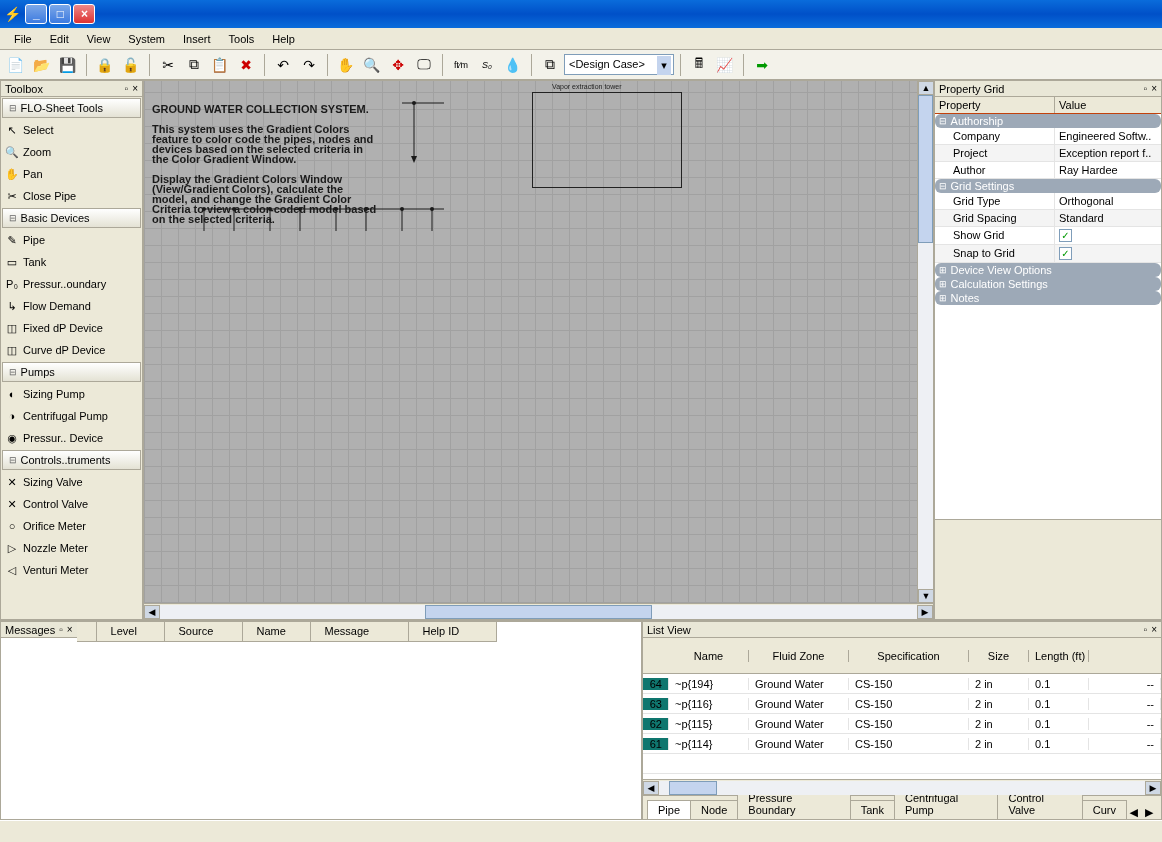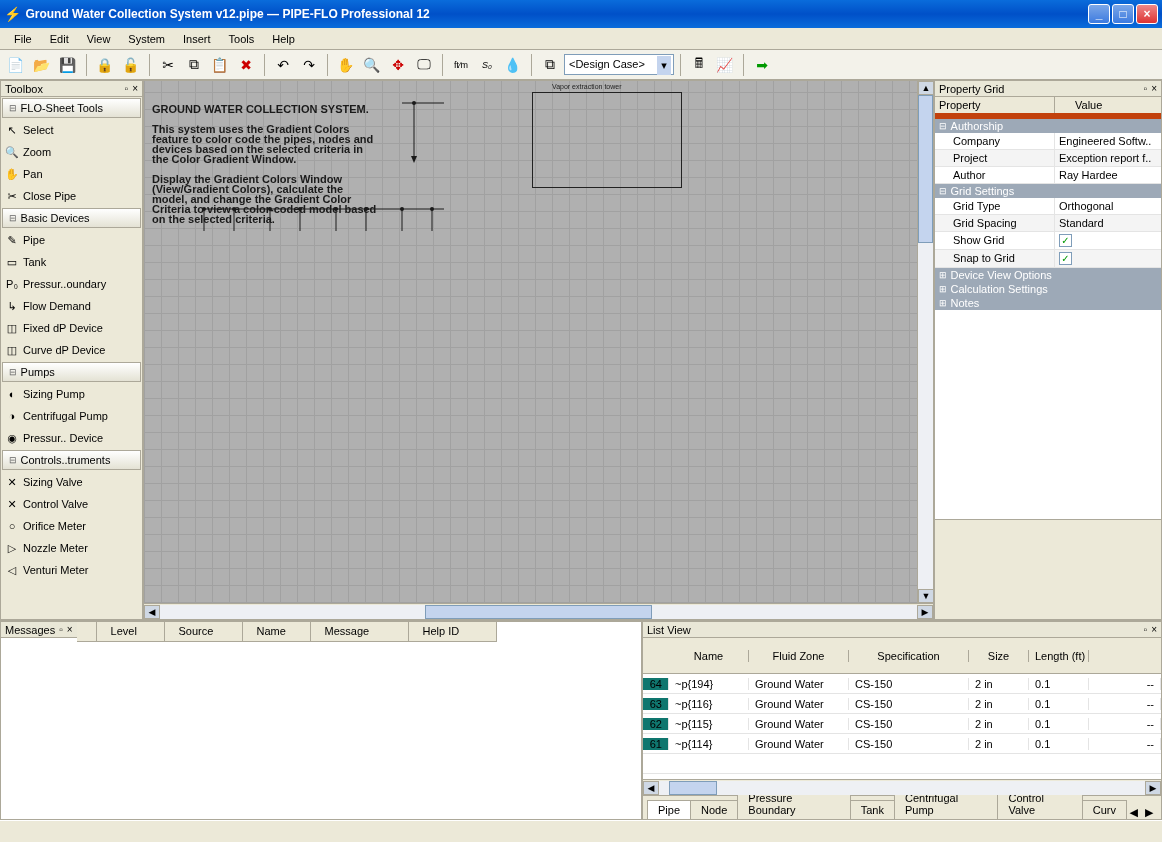--- a/index.html
+++ b/index.html
@@ -37,23 +37,23 @@
 .schema .pump { stroke: #00a; stroke-width: 3; }
 .hscroll { height: 16px; background: #ece9d8; display: flex; align-items: center; border-top: 1px solid #aca899; }
 .sbbtn { width: 16px; height: 14px; background: #cfd8e4; border: 1px solid #aca899; display: flex; align-items: center; justify-content: center; font-size: 9px; cursor: pointer; }
 .sbtrack { flex: 1; height: 14px; background: #eef0f4; position: relative; }
 .sbthumb { position: absolute; left: 35%; width: 30%; height: 100%; background: #c4d4ee; border: 1px solid #7f9db9; }
 .vscroll { width: 16px; background: #ece9d8; display: flex; flex-direction: column; border-left: 1px solid #aca899; }
 .vscroll .sbtrack { height: auto; flex: 1; }
 .vscroll .sbthumb { left: 0; top: 0; width: 100%; height: 30%; }
 .propgrid { width: 228px; background: #ece9d8; border: 1px solid #aca899; display: flex; flex-direction: column; }
 .pgbody { background: #fff; flex: 1; overflow: auto; }
-.pgheadrow { display: flex; border-bottom: 6px solid #c2410c; background: #ece9d8; gap: 16px; }
+.pgheadrow { display: flex; border-bottom: 1px solid #c2410c; background: #ece9d8; }
 .pgheadrow div { padding: 2px 4px; } .pgheadrow .c1 { width: 120px; border-right: 1px solid #aca899; } .pgheadrow .c2 { flex: 1; }
-.pgcatrow { background: #9da9b7; color: #fff; padding: 1px 4px; display: flex; align-items: center; }
+.pgcatrow { background: #9da9b7; color: #fff; padding: 1px 4px; display: flex; align-items: center; border-radius: 6px; }
 .pgcatrow::before { content: "⊟"; margin-right: 4px; font-size: 9px; }
 .pgcatrow.exp::before { content: "⊞"; }
 .pgrow { display: flex; border-bottom: 1px solid #e4e4e4; }
 .pgrow .c1 { width: 120px; padding: 2px 4px 2px 18px; border-right: 1px solid #e4e4e4; } .pgrow .c2 { flex: 1; padding: 2px 4px; }
 .pgrow.alt { background: #f4f4f4; }
 .chk { width: 13px; height: 13px; border: 1px solid #7f9db9; background: #fff; display: inline-flex; align-items: center; justify-content: center; color: #090; font-size: 10px; }
 .bottomrow { height: 200px; display: flex; border-top: 1px solid #aca899; }
 .msgpanel { flex: 1; border: 1px solid #aca899; display: flex; flex-direction: row; background: #fff; }
 .colheads { display: flex; background: #ece9d8; border-bottom: 1px solid #aca899; height: 20px; gap: 8px; }
 .colheads div { padding: 3px 6px; border-right: 1px solid #aca899; }
@@ -68,21 +68,20 @@
 .tab { padding: 3px 10px; border: 1px solid #aca899; border-bottom: none; background: #ece9d8; cursor: pointer; margin-right: -1px; }
 .tab.active { background: #fff; position: relative; z-index: 2; }
 .tabs .nav { width: 16px; text-align: center; cursor: pointer; }
 .statusbar { height: 22px; background: #ece9d8; border-top: 1px solid #fff; }
 </style>
 </head>
 <body>
 
 <div class="titlebar">
   <span class="icon">⚡</span>
-  <span class="title">Ground Water Collection System v12.pipe — PIPE-FLO Professional 12</span>
   <div class="winbtns">
     <div class="winbtn">_</div>
     <div class="winbtn">□</div>
     <div class="winbtn close">×</div>
   </div>
 </div>
 
 <div class="menubar" id="menubar">
     <div class="menuitem">File</div>
     <div class="menuitem">Edit</div>

